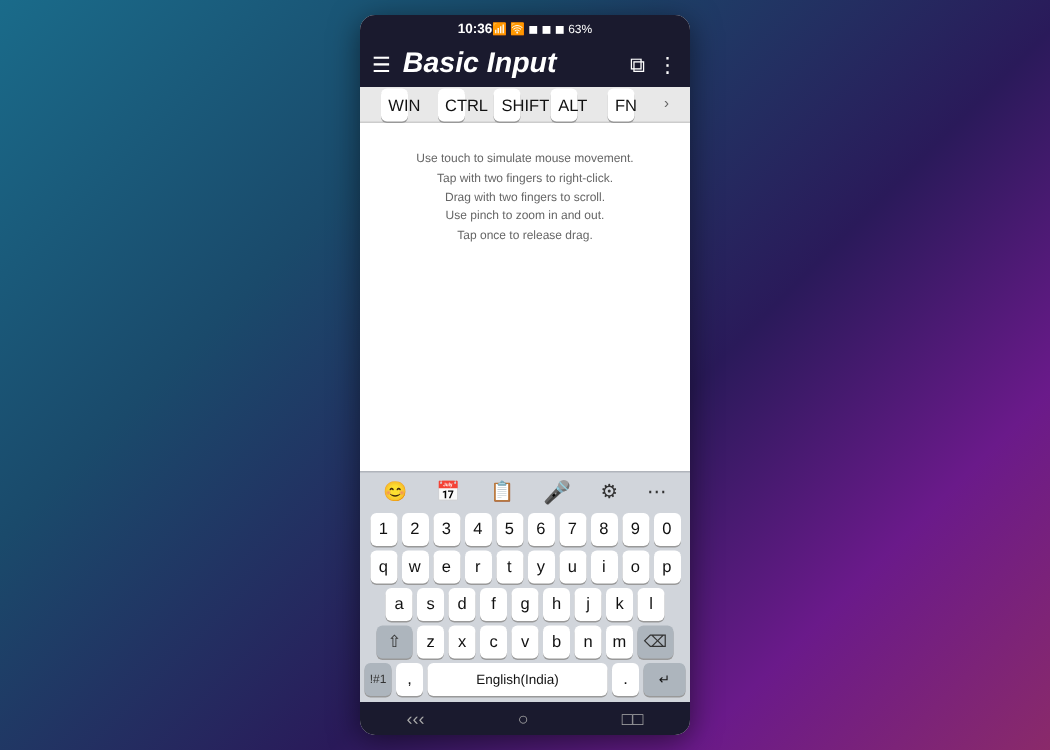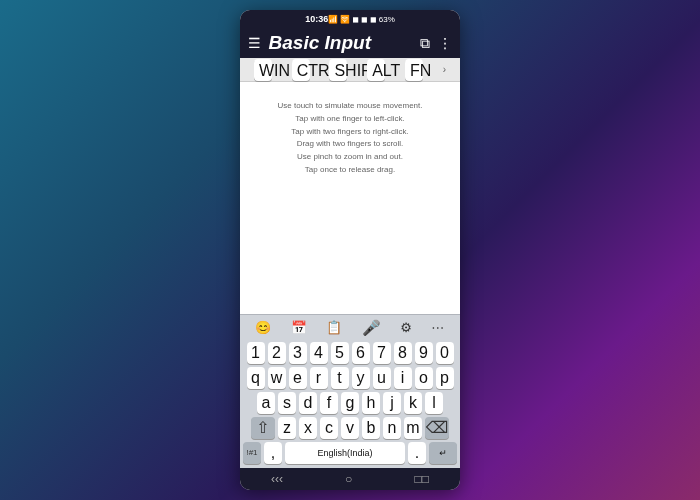--- a/index.html
+++ b/index.html
@@ -141,21 +141,21 @@
       justify-content: center;
       gap: 3px;
       margin-bottom: 3px;
     }
     .kb-key {
       background: white;
       border: none;
       border-radius: 4px;
       width: 18px;
       height: 22px;
-      font-size: 16px;
+      font-size: 11px;
       text-align: center;
       line-height: 22px;
       cursor: pointer;
       color: #111;
       box-shadow: 0 1px 0 #999;
       flex-shrink: 0;
     }
     .kb-key-shift {
       width: 24px;
       background: #adb5bd;
@@ -227,21 +227,20 @@
     <button class="kb-key key-bar-btn">CTRL</button>
     <button class="kb-key key-bar-btn">SHIFT</button>
     <button class="kb-key key-bar-btn">ALT</button>
     <button class="kb-key key-bar-btn">FN</button>
     <span class="key-bar-arrow">›</span>
   </div>
 
   <div class="text-area">
     <div class="instructions">
       <div>Use touch to simulate mouse movement.</div>
-      <div>Tap with one finger to left-click.</div>
       <div>Tap with two fingers to right-click.</div>
       <div>Drag with two fingers to scroll.</div>
       <div>Use pinch to zoom in and out.</div>
       <div>Tap once to release drag.</div>
     </div>
   </div>
 
   <div class="keyboard-toolbar">
     <span class="kb-toolbar-icon">😊</span>
     <span class="kb-toolbar-icon">📅</span>

